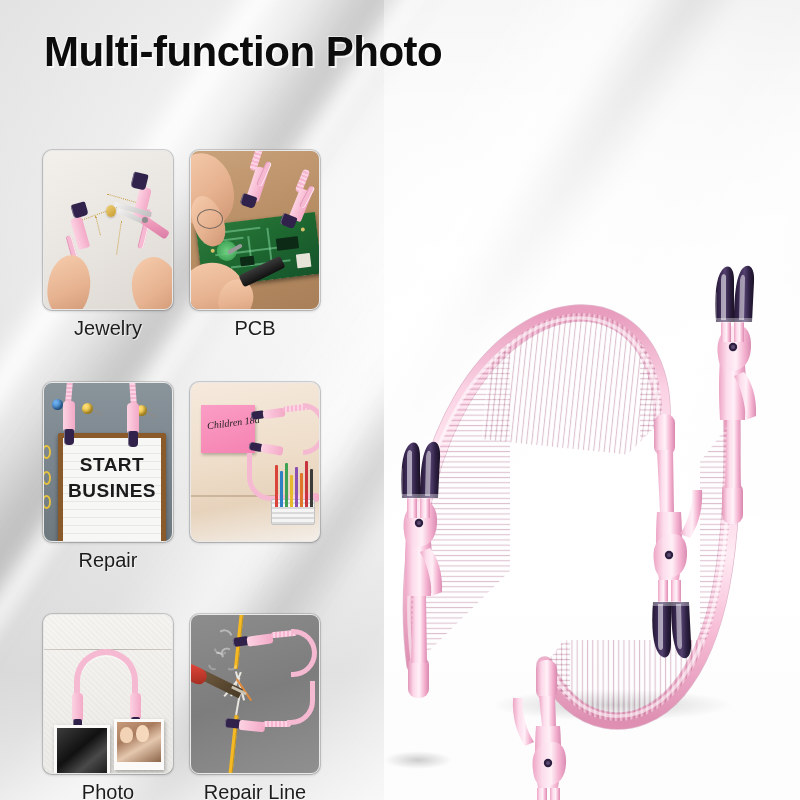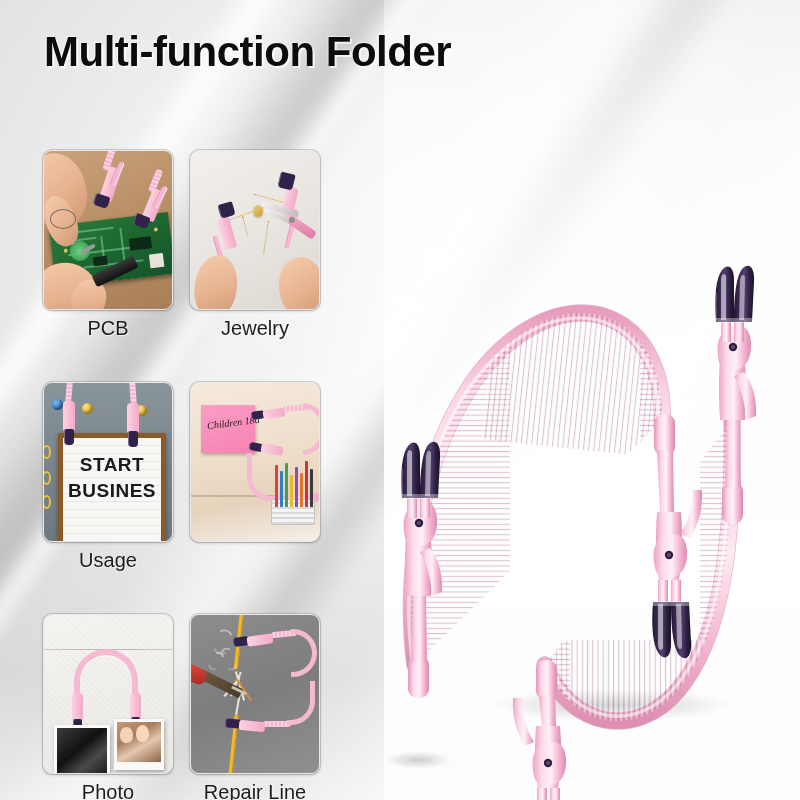--- a/index.html
+++ b/index.html
@@ -177,25 +177,55 @@
   <div class="bg-streak s1"></div>
   <div class="bg-streak s2"></div>
   <div class="bg-streak s3"></div>
   <div class="bg-streak s4"></div>
   <div class="bg-streak s5"></div>
   <div class="bg-streak s6"></div>
   <div class="bg-rightwash"></div>
   <div class="bg-bottomwash"></div>
 </div>
 
-<div id="title">Multi-function Folder</div>
+<div id="title">Multi-function Photo</div>
 
 <div id="grid">
 
   <div class="grid-row">
+
+    <div class="cell">
+      <div class="card">
+        <div class="scene">
+          <div class="jw-bg"></div>
+
+          <div class="jw-chain" style="left:34px;top:62px;width:44px;transform:rotate(-20deg);"></div>
+          <div class="jw-chain" style="left:62px;top:48px;width:40px;transform:rotate(16deg);"></div>
+          <div class="jw-chain" style="left:44px;top:74px;width:20px;transform:rotate(76deg);"></div>
+          <div class="jw-chain" style="left:58px;top:86px;width:34px;transform:rotate(98deg);"></div>
+          <div style="position:absolute;left:62px;top:54px;width:10px;height:12px;border-radius:50%;background:linear-gradient(140deg,#f0d27a,#c79a2e);box-shadow:0 1px 2px rgba(0,0,0,.25);"></div>
+
+          <div class="mc-arm" style="left:26px;top:84px;width:6px;height:34px;transform:rotate(-16deg);"></div>
+          <div class="mc-body" style="left:30px;top:66px;width:12px;height:32px;transform:rotate(-16deg);"></div>
+          <div class="mc-tip" style="left:28px;top:52px;width:15px;height:14px;transform:rotate(-16deg);"></div>
+          <div class="hand" style="left:4px;top:104px;width:42px;height:62px;transform:rotate(8deg);"></div>
+
+          <div class="mc-arm" style="left:98px;top:58px;width:6px;height:40px;transform:rotate(14deg);"></div>
+          <div class="mc-body" style="left:92px;top:36px;width:12px;height:34px;transform:rotate(14deg);"></div>
+          <div class="mc-tip" style="left:88px;top:22px;width:15px;height:16px;transform:rotate(14deg);"></div>
+          <div class="hand" style="left:88px;top:106px;width:46px;height:60px;transform:rotate(-8deg);"></div>
+
+          <div class="plier" style="left:70px;top:56px;width:38px;height:5px;transform:rotate(16deg);"></div>
+          <div class="plier" style="left:72px;top:64px;width:36px;height:5px;transform:rotate(24deg);"></div>
+          <div class="plier" style="left:96px;top:72px;width:30px;height:9px;background:linear-gradient(140deg,#f9a9c6,#d97ba4);border-radius:3px;transform:rotate(34deg);"></div>
+          <div style="position:absolute;left:98px;top:66px;width:6px;height:6px;border-radius:50%;background:#8e8e8e;"></div>
+        </div>
+      </div>
+      <div class="cap">Jewelry</div>
+    </div>
 
     <div class="cell">
       <div class="card">
         <div class="scene">
           <div class="pcb-bg"></div>
 
           <div class="pcb-board">
             <div class="pcb-trace" style="left:6px;top:8px;width:58px;height:2px;"></div>
             <div class="pcb-trace" style="left:6px;top:16px;width:40px;height:2px;"></div>
             <div class="pcb-trace" style="left:50px;top:16px;width:2px;height:30px;"></div>
@@ -226,50 +256,20 @@
           <div class="hand" style="left:2px;top:44px;width:30px;height:52px;transform:rotate(-20deg);"></div>
           <div class="hand" style="left:-8px;top:112px;width:62px;height:54px;transform:rotate(14deg);"></div>
           <div class="hand" style="left:28px;top:128px;width:34px;height:40px;transform:rotate(20deg);"></div>
           <div class="iron" style="left:48px;top:114px;width:46px;height:13px;transform:rotate(-26deg);"></div>
           <div class="iron" style="left:36px;top:96px;width:16px;height:4px;background:#9a9a9a;transform:rotate(-30deg);"></div>
           <div style="position:absolute;left:6px;top:58px;width:26px;height:20px;border:1.5px solid #4a4a4a;border-radius:50%;opacity:.7;"></div>
         </div>
       </div>
       <div class="cap">PCB</div>
     </div>
-
-    <div class="cell">
-      <div class="card">
-        <div class="scene">
-          <div class="jw-bg"></div>
-
-          <div class="jw-chain" style="left:34px;top:62px;width:44px;transform:rotate(-20deg);"></div>
-          <div class="jw-chain" style="left:62px;top:48px;width:40px;transform:rotate(16deg);"></div>
-          <div class="jw-chain" style="left:44px;top:74px;width:20px;transform:rotate(76deg);"></div>
-          <div class="jw-chain" style="left:58px;top:86px;width:34px;transform:rotate(98deg);"></div>
-          <div style="position:absolute;left:62px;top:54px;width:10px;height:12px;border-radius:50%;background:linear-gradient(140deg,#f0d27a,#c79a2e);box-shadow:0 1px 2px rgba(0,0,0,.25);"></div>
-
-          <div class="mc-arm" style="left:26px;top:84px;width:6px;height:34px;transform:rotate(-16deg);"></div>
-          <div class="mc-body" style="left:30px;top:66px;width:12px;height:32px;transform:rotate(-16deg);"></div>
-          <div class="mc-tip" style="left:28px;top:52px;width:15px;height:14px;transform:rotate(-16deg);"></div>
-          <div class="hand" style="left:4px;top:104px;width:42px;height:62px;transform:rotate(8deg);"></div>
-
-          <div class="mc-arm" style="left:98px;top:58px;width:6px;height:40px;transform:rotate(14deg);"></div>
-          <div class="mc-body" style="left:92px;top:36px;width:12px;height:34px;transform:rotate(14deg);"></div>
-          <div class="mc-tip" style="left:88px;top:22px;width:15px;height:16px;transform:rotate(14deg);"></div>
-          <div class="hand" style="left:88px;top:106px;width:46px;height:60px;transform:rotate(-8deg);"></div>
-
-          <div class="plier" style="left:70px;top:56px;width:38px;height:5px;transform:rotate(16deg);"></div>
-          <div class="plier" style="left:72px;top:64px;width:36px;height:5px;transform:rotate(24deg);"></div>
-          <div class="plier" style="left:96px;top:72px;width:30px;height:9px;background:linear-gradient(140deg,#f9a9c6,#d97ba4);border-radius:3px;transform:rotate(34deg);"></div>
-          <div style="position:absolute;left:98px;top:66px;width:6px;height:6px;border-radius:50%;background:#8e8e8e;"></div>
-        </div>
-      </div>
-      <div class="cap">Jewelry</div>
-    </div>
   </div>
 
   <div class="grid-row">
 
     <div class="cell">
       <div class="card">
         <div class="scene">
           <div class="fd-bg"></div>
 
           <div class="pin-needle" style="left:16px;top:24px;transform:rotate(28deg);"></div>
@@ -292,21 +292,21 @@
 
           <div class="mc-neck" style="left:22px;top:-4px;width:6px;height:26px;transform:rotate(5deg);"></div>
           <div class="mc-body" style="left:19px;top:18px;width:12px;height:30px;"></div>
           <div class="mc-tip" style="left:20px;top:46px;width:10px;height:16px;"></div>
 
           <div class="mc-neck" style="left:86px;top:-4px;width:6px;height:28px;transform:rotate(-4deg);"></div>
           <div class="mc-body" style="left:83px;top:20px;width:12px;height:30px;"></div>
           <div class="mc-tip" style="left:84px;top:48px;width:10px;height:16px;"></div>
         </div>
       </div>
-      <div class="cap">Usage</div>
+      <div class="cap">Repair</div>
     </div>
 
     <div class="cell">
       <div class="card">
         <div class="scene">
           <div class="sn-bg"></div>
           <div style="position:absolute;left:0;right:0;top:112px;height:2px;background:rgba(150,120,90,.35);"></div>
 
           <div class="sn-note">
             <div class="sn-hand">Children 18a</div>

